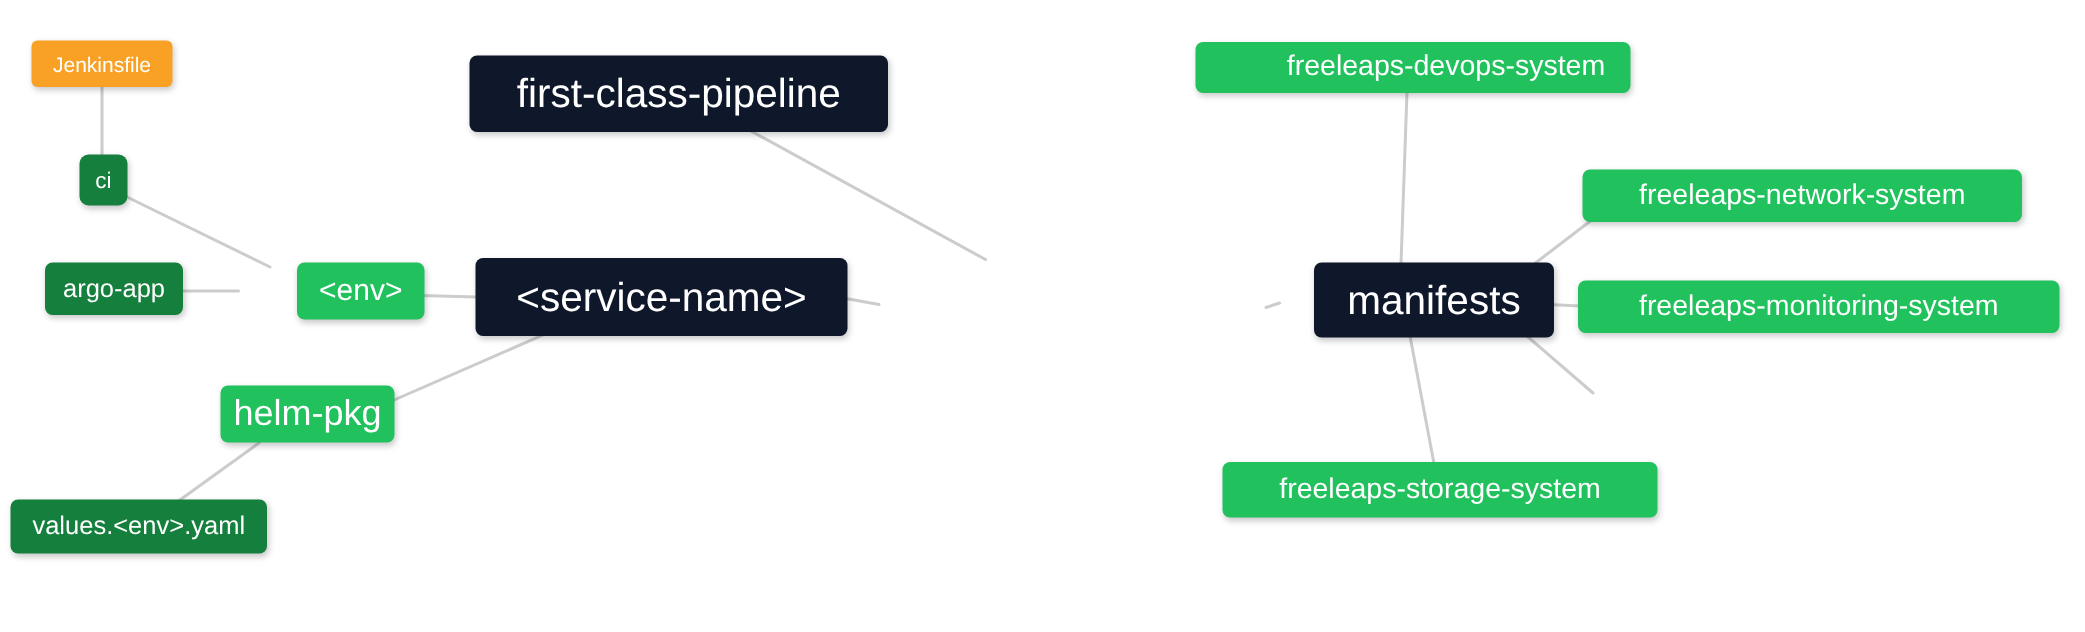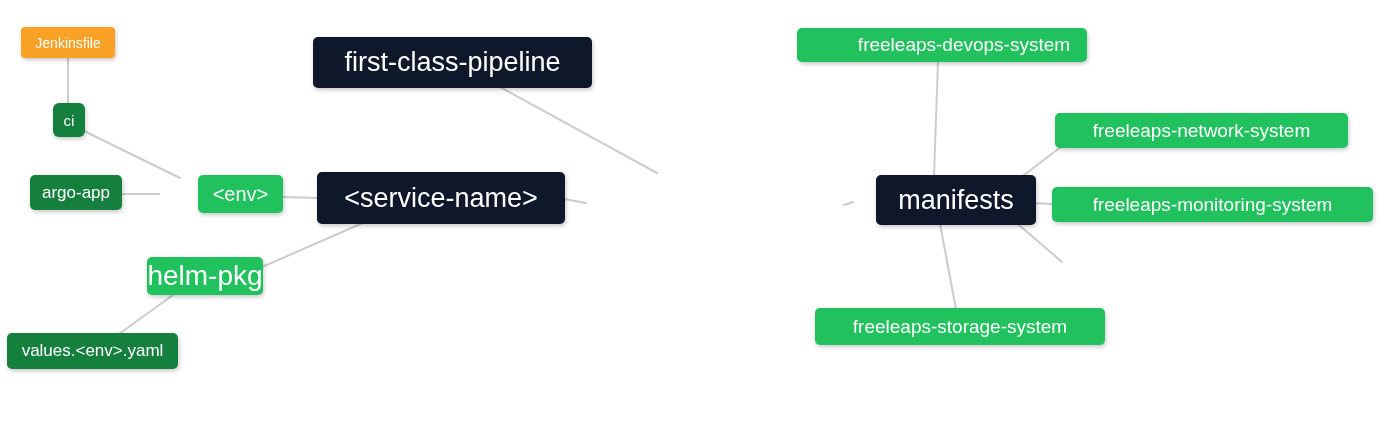--- a/index.html
+++ b/index.html
@@ -40,21 +40,21 @@
   .green  { background: #21c25e; }
   .red    { background: #15803d; }
   .orange { background: #f8a125; }
   .dark   { background: #38332f; }
 
   
   #n-jenkinsfile { left: 21px;   top: 27px;  width: 94px;  height: 31px; font-size: 14px; border-radius: 4px; }
   #n-ci          { left: 53px;   top: 103px; width: 32px;  height: 34px; font-size: 15px; border-radius: 6px; }
   #n-argo-app    { left: 30px;   top: 175px; width: 92px;  height: 35px; font-size: 17px; }
   #n-env         { left: 158px;  top: 175px; width: 85px;  height: 38px; font-size: 20px; margin-left: 40px; }
-  #n-helm-pkg    { left: 147px;  top: 257px; width: 116px; height: 38px; font-size: 28px; }
+  #n-helm-pkg    { left: 147px;  top: 257px; width: 116px; height: 38px; font-size: 24px; }
   #n-values-yaml { left: 7px;    top: 333px; width: 171px; height: 36px; font-size: 17px; }
   #n-pipeline    { left: 313px;  top: 37px;  width: 279px; height: 51px; font-size: 27px; }
   #n-service     { left: 317px;  top: 172px; width: 248px; height: 52px; font-size: 27px; }
   #n-root        { left: 585px;  top: 172px; width: 260px; height: 68px; font-size: 33px; border-radius: 6px; }
   #n-manifests   { left: 876px;  top: 175px; width: 160px; height: 50px; font-size: 27px; }
   #n-devops      { left: 797px;  top: 28px;  width: 290px; height: 34px; font-size: 19px; padding-left: 44px; }
   #n-network     { left: 1055px; top: 113px; width: 293px; height: 35px; font-size: 19px; }
   #n-monitoring  { left: 1052px; top: 187px; width: 321px; height: 35px; font-size: 19px; }
   #n-controls    { left: 1058px; top: 258px; width: 297px; height: 35px; font-size: 19px; }
   #n-storage     { left: 815px;  top: 308px; width: 290px; height: 37px; font-size: 19px; }

